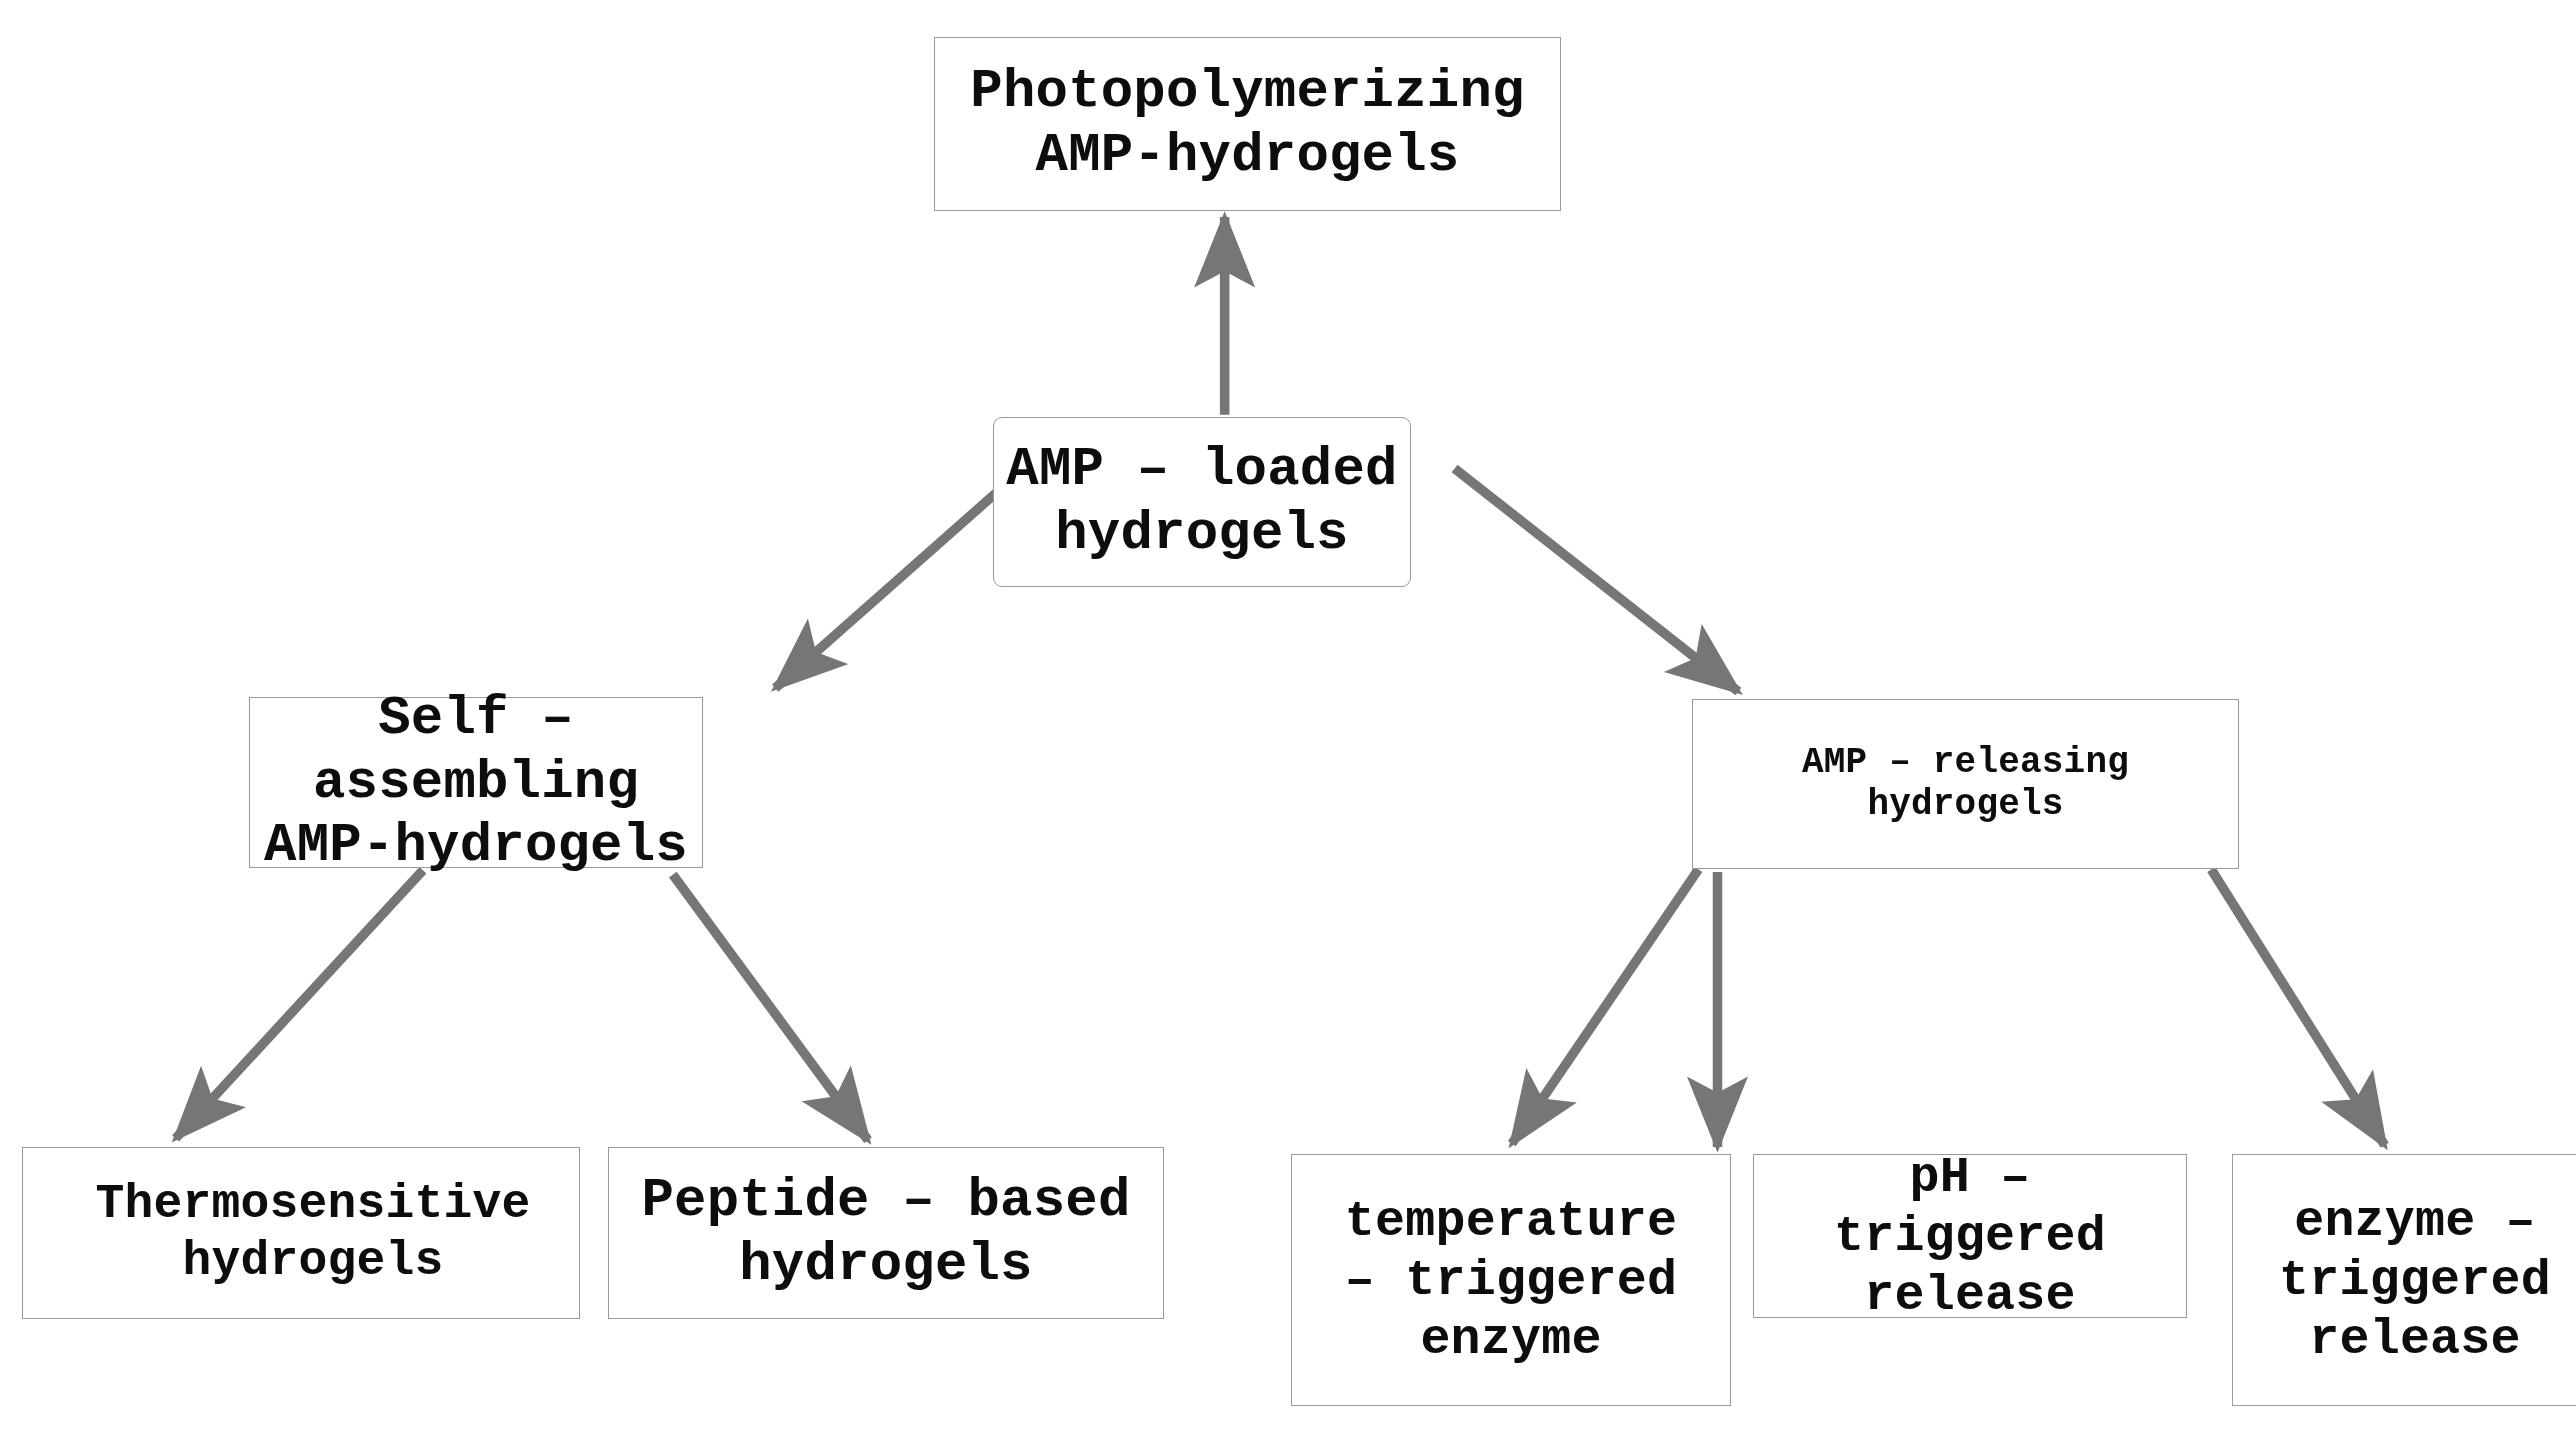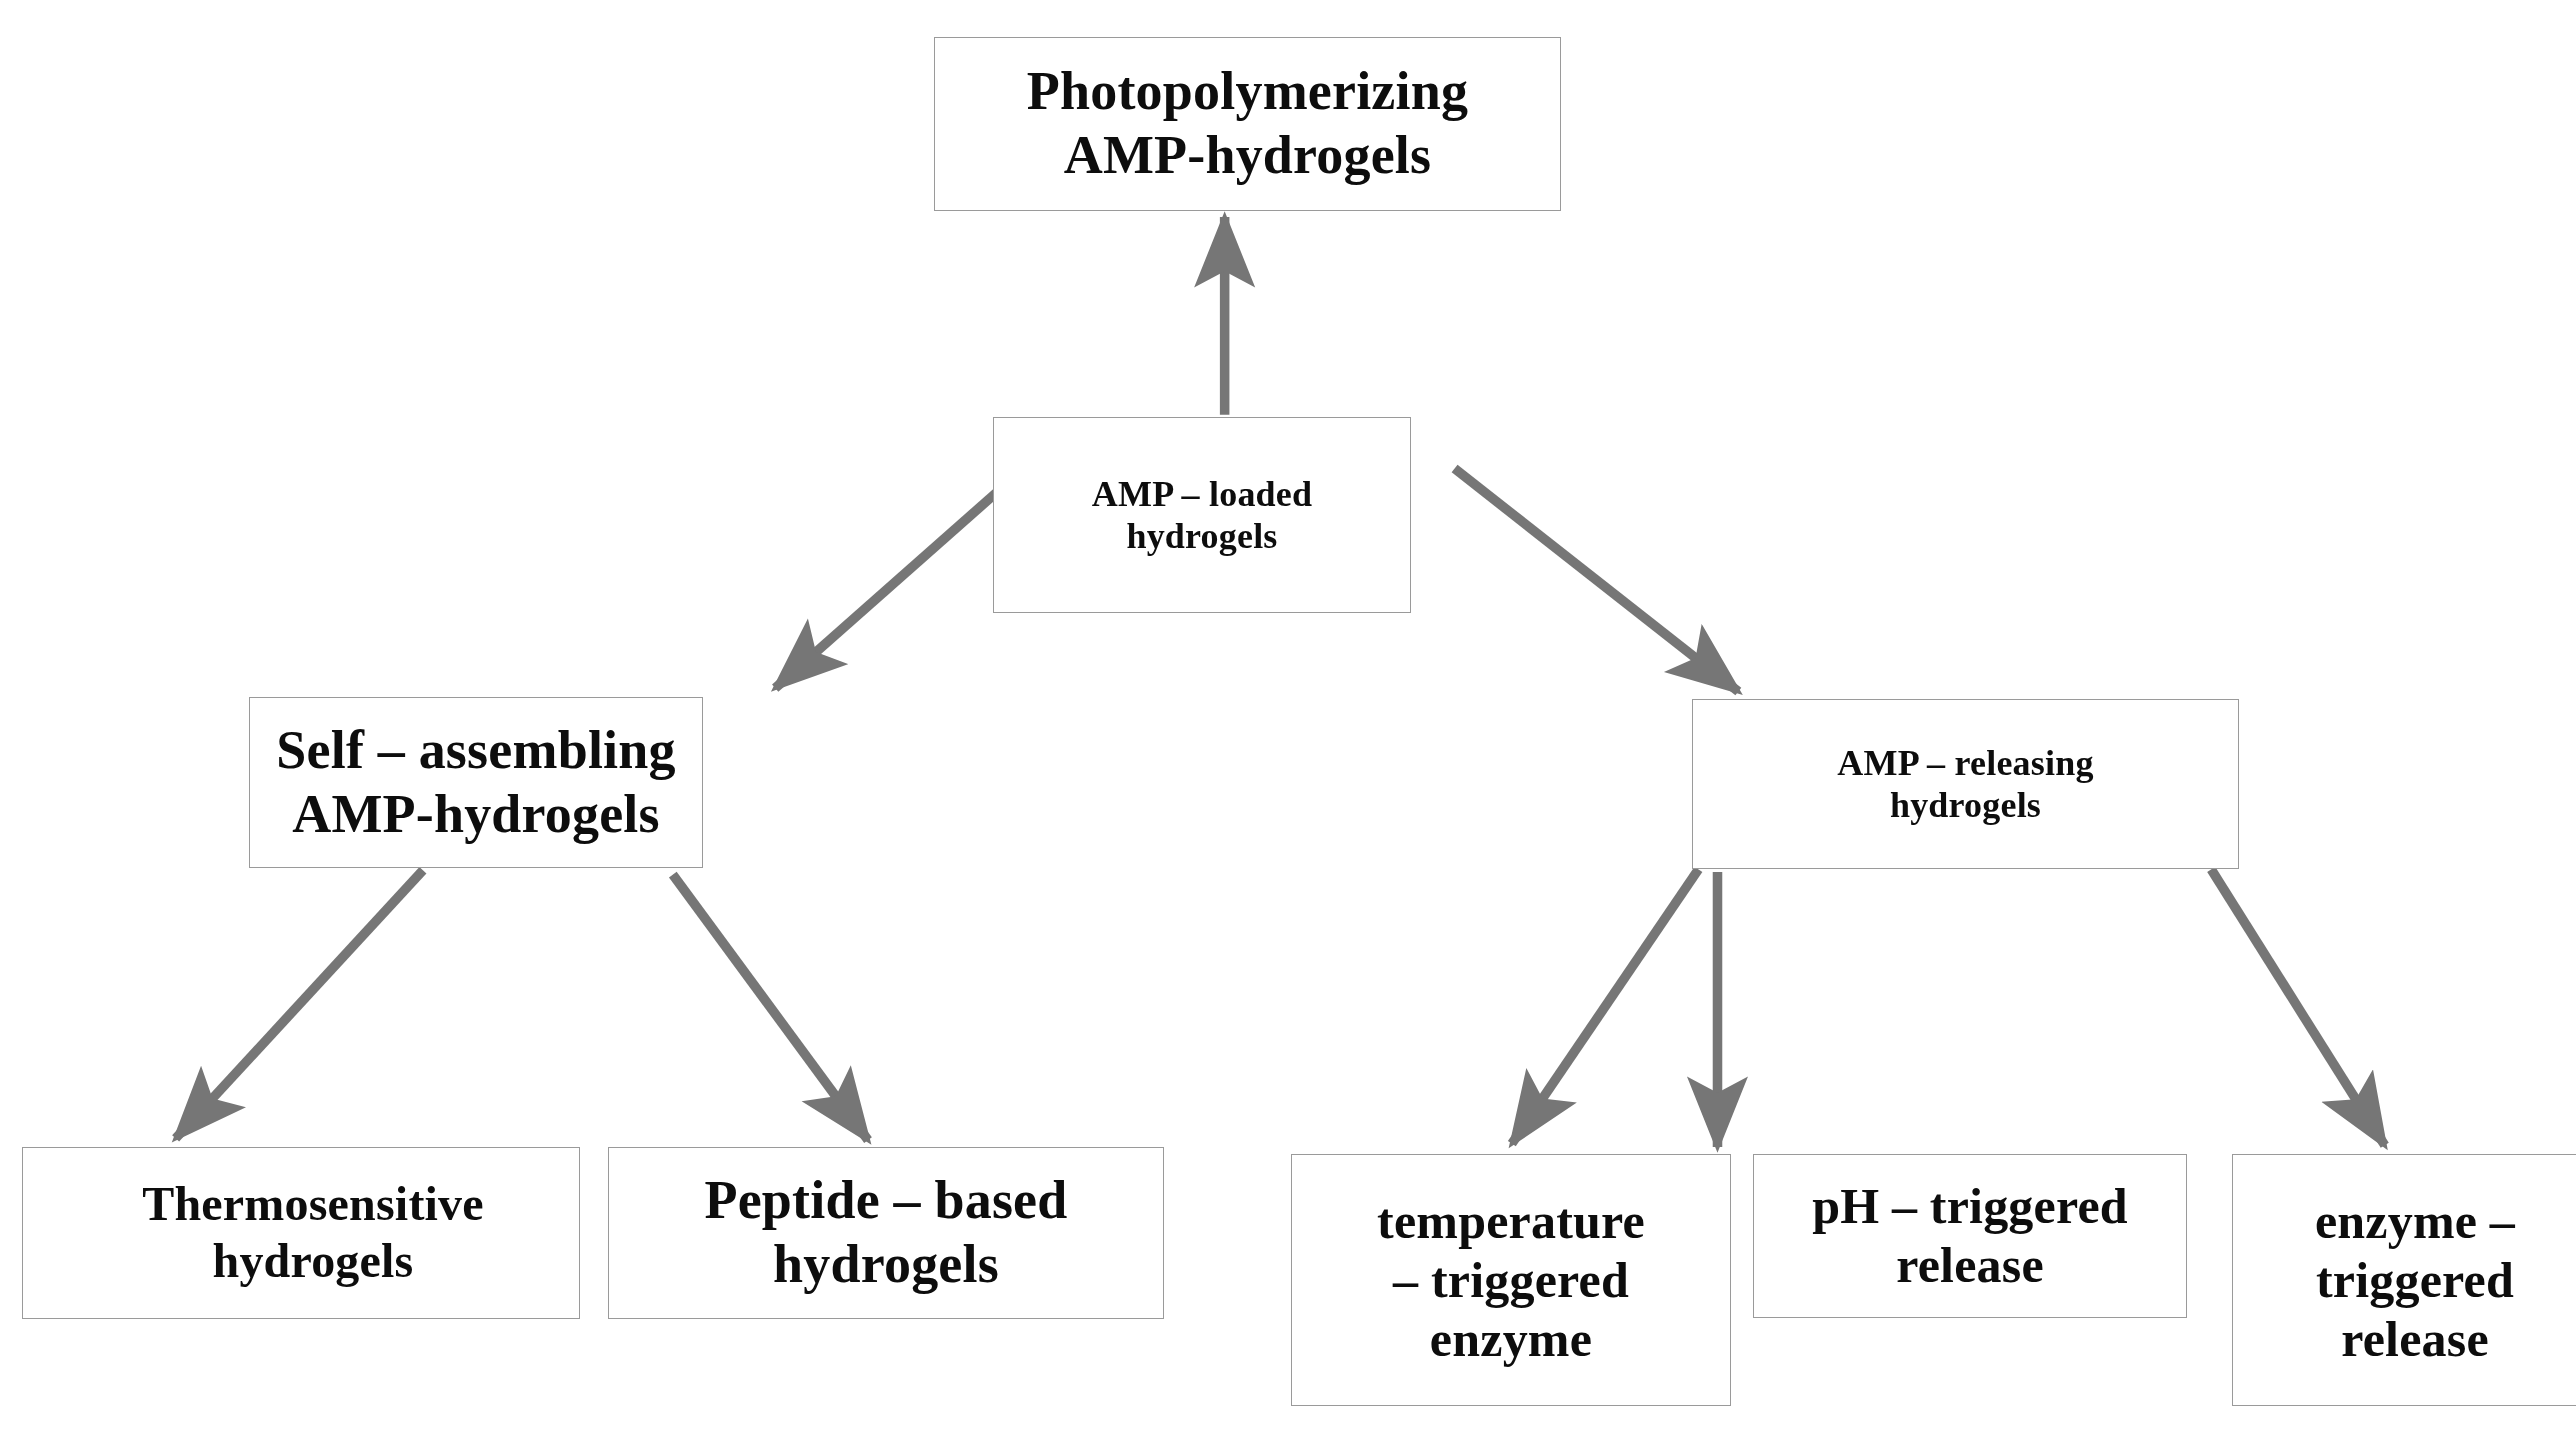--- a/index.html
+++ b/index.html
@@ -27,31 +27,31 @@
     position: absolute;
     box-sizing: border-box;
     background: #ffffff;
     border: 1.7px solid #9a9a9a;
     display: flex;
     align-items: center;
     justify-content: center;
     text-align: center;
     color: #0d0d0d;
     font-weight: bold;
-    font-family: Liberation Serif, serif;
+    font-family: Liberation Mono, monospace;
     line-height: 1.18;
     letter-spacing: 0.2px;
   }
   .node .txt {
     display: block;
     white-space: pre-line;
     padding: 0 5.2px;
   }
   .n-root      { left: 934px; top: 37px;   width: 627px;  height: 174px; font-size: 54px; }
-  .n-loaded    { left: 993px; top: 417px;  width: 418px;  height: 196px; font-size: 36px; }
+  .n-loaded    { left: 993px; top: 417px;  width: 418px;  height: 170px; font-size: 54px; border-radius: 9px; }
   .n-self      { left: 249px;  top: 697px;  width: 454px;  height: 171px; font-size: 54px; }
   .n-release   { left: 1692px; top: 699px;  width: 547px;  height: 170px; font-size: 36px; }
   .n-thermo    { left: 22px;   top: 1147px; width: 558px;  height: 172px; font-size: 48px; padding-left: 24px; }
   .n-peptide   { left: 608px;  top: 1147px; width: 556px;  height: 172px; font-size: 54px; }
   .n-temp      { left: 1291px; top: 1154px; width: 440px;  height: 252px; font-size: 50px; }
   .n-ph        { left: 1753px; top: 1154px; width: 434px;  height: 164px; font-size: 50px; }
   .n-enzyme    { left: 2232px; top: 1154px; width: 366px;  height: 252px; font-size: 50px; }
 </style>
 </head>
 <body>

